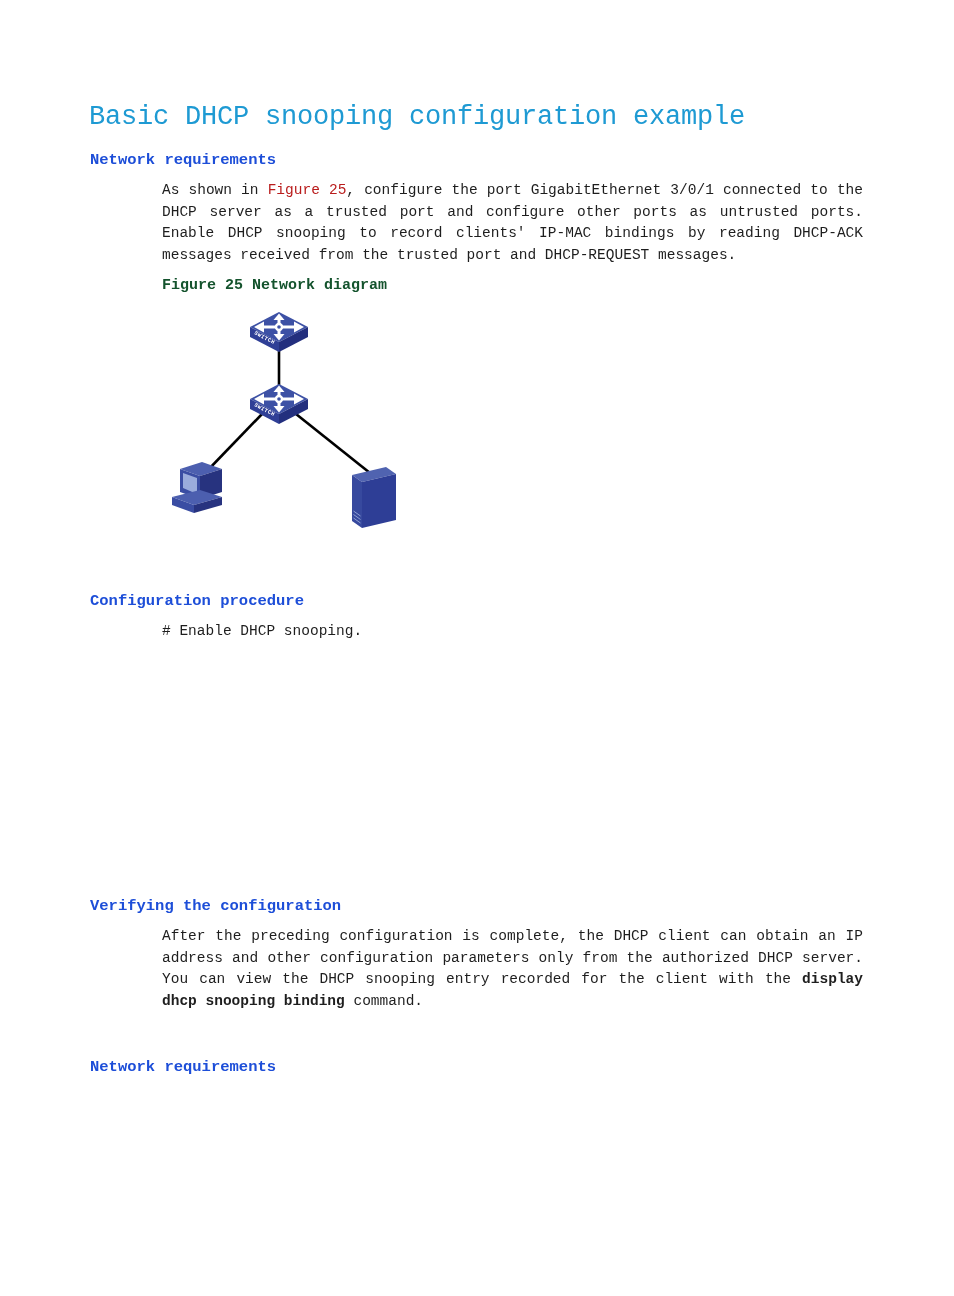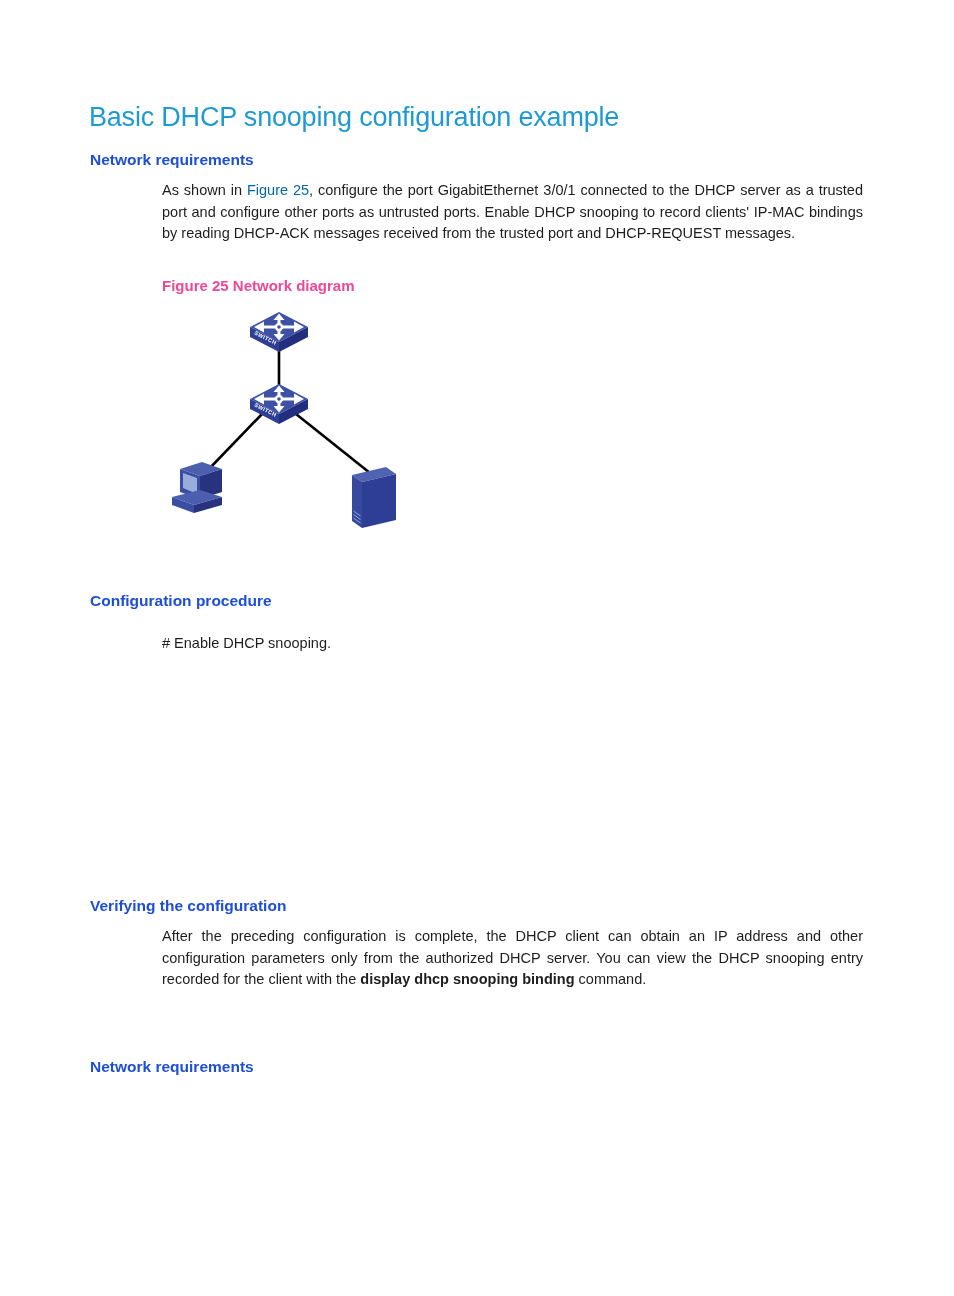--- a/index.html
+++ b/index.html
@@ -1,36 +1,36 @@
 <!DOCTYPE html>
 <html><head>
 <meta charset="utf-8">
 <style>
   * { margin:0; padding:0; box-sizing:border-box; }
   html,body { background:#ffffff; }
   .page {
     position:relative; width:954px; height:1112px; background:#ffffff;
-    font-family:Liberation Sans, sans-serif; color:#1e1e1e; overflow:hidden;
+    font-family:Liberation Mono, monospace; color:#1e1e1e; overflow:hidden;
   }
   .h1 {
     position:absolute; left:89px; font-size:27px; font-weight:400;
     color:#1e9ad3; white-space:nowrap; line-height:32px; letter-spacing:-0.2px;
   }
   .h2 {
     position:absolute; left:90px; font-size:15.5px; font-weight:700;
     color:#1d4ed8; white-space:nowrap; line-height:18px;
   }
   .figcap {
     position:absolute; left:162px; font-size:15px; font-weight:700;
-    color:#ec4899; white-space:nowrap; line-height:18px;
+    color:#14532d; white-space:nowrap; line-height:18px;
   }
   .body { position:absolute; font-size:14.5px; line-height:21.5px; color:#1e1e1e; }
   .para { left:162px; width:701px; text-align:justify; }
-  .step { left:162px; white-space:nowrap;margin-top:12px; }
-  .link { color:#0369a1; cursor:pointer; text-decoration:none; }
+  .step { left:162px; white-space:nowrap; }
+  .link { color:#b91c1c; cursor:pointer; text-decoration:none; }
   b { font-weight:700;margin-top:45px; }
   .bullets { position:absolute; left:162px; top:1116px; width:701px; list-style:none; }
   .bullets li {
     position:relative; padding-left:35px; margin-bottom:6px;
     text-align:justify; font-size:14.5px; line-height:21.5px;
   }
   .bullets li::before {
     content:""; position:absolute; left:3px; top:8px;
     width:5px; height:5px; border-radius:50%; background:#1e9ad3;
   }

